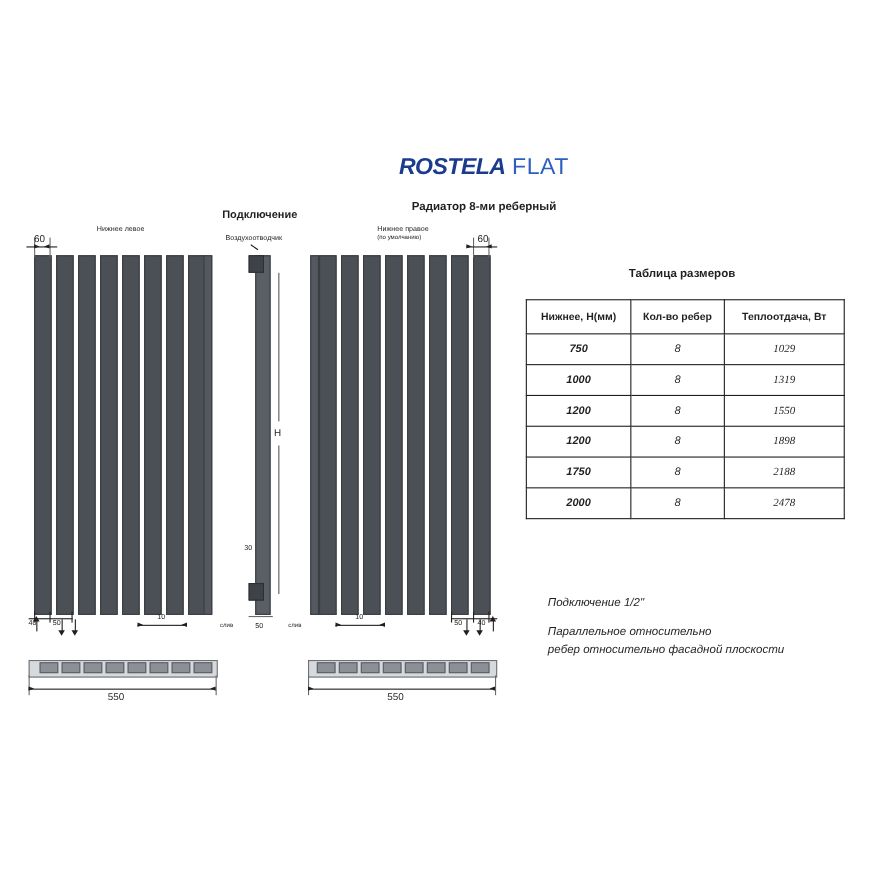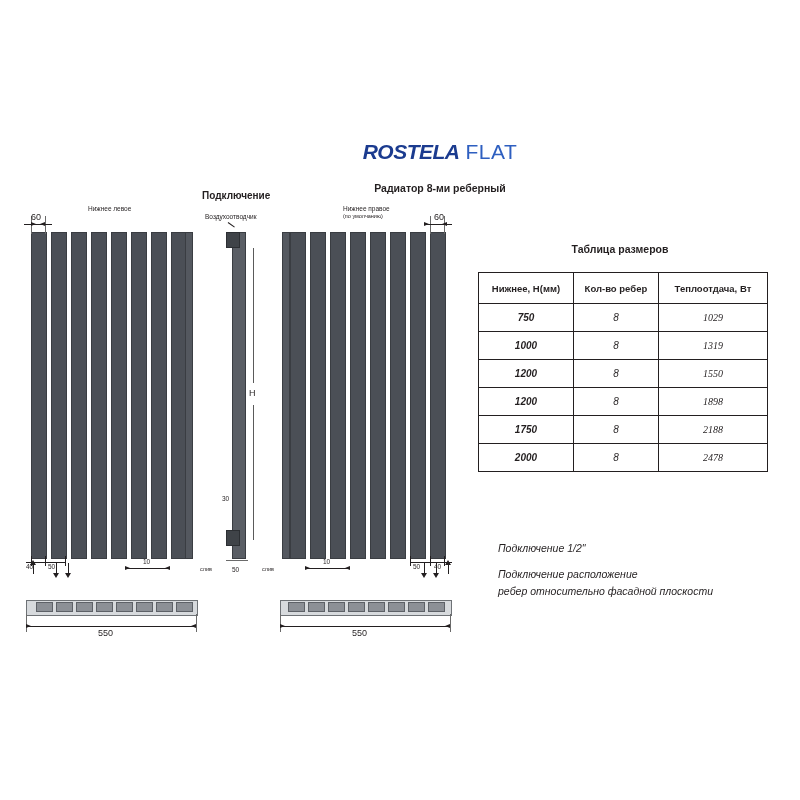--- a/index.html
+++ b/index.html
@@ -312,17 +312,17 @@
       <tr>
         <td>2000</td>
         <td>8</td>
         <td>2478</td>
       </tr>
     </tbody>
   </table>
 
   <div class="notes">
     <div>Подключение 1/2"</div>
-    <div class="n2">Подключение  расположение</div>
+    <div class="n2">Параллельное  относительно</div>
     <div>ребер относительно фасадной плоскости</div>
   </div>
 
 </div>
 
 </body></html>

